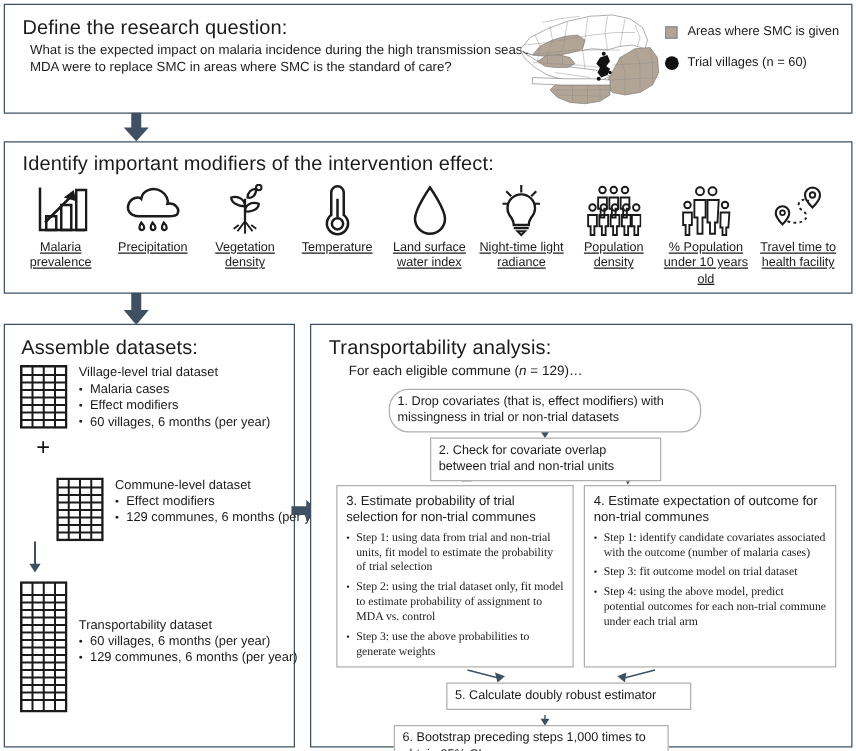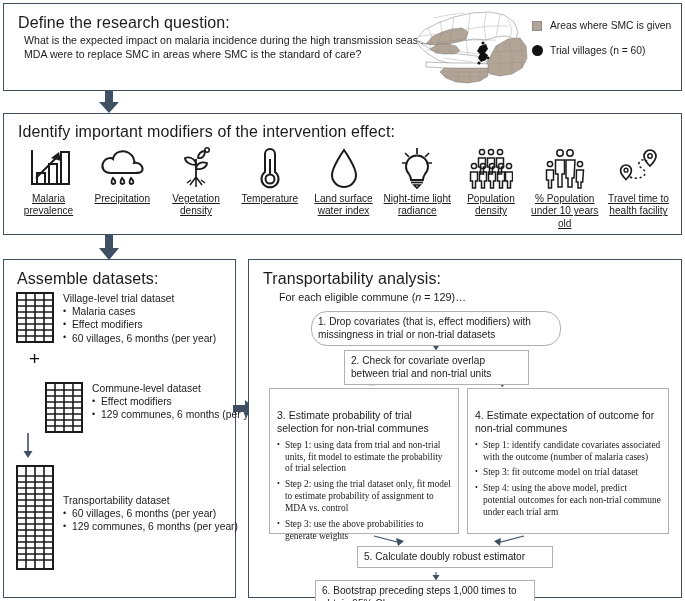--- a/index.html
+++ b/index.html
@@ -111,21 +111,21 @@
     color: #1b1b1b;
     padding: 3px 6px 4px 6px;
   }
   #s1 { left: 62px;  top: 51px;  width: 250px; border-radius: 16px; }
   #s2 { left: 95px;  top: 90px;  width: 185px; }
   #s3 { left: 20px;  top: 128px; width: 190px; height: 146px; padding: 6px 7px; }
   #s4 { left: 218px; top: 128px; width: 202px; height: 146px; padding: 6px 7px; }
   #s5 { left: 108px;  top: 286px; width: 196px; }
   #s6 { left: 66px;  top: 320px; width: 220px; }
 
-  .sbox-h { font-size: 10.5px; line-height: 13.3px; margin-bottom: 4px; margin-top: 14px; }
+  .sbox-h { font-size: 10.5px; line-height: 13.3px; margin-bottom: 4px; }
   .sbox-li {
     font-size: 9.4px; line-height: 11.9px; margin-bottom: 4px;
     padding-left: 8px; position: relative; font-family: Liberation Serif, serif;
   }
   .sbox-li::before {
     content: "\2022"; position: absolute; left: 0; top: -1px; font-size: 8px;
   }
 
   svg { display: block; }
   .ink { fill: none; stroke: #1b1b1b; }

